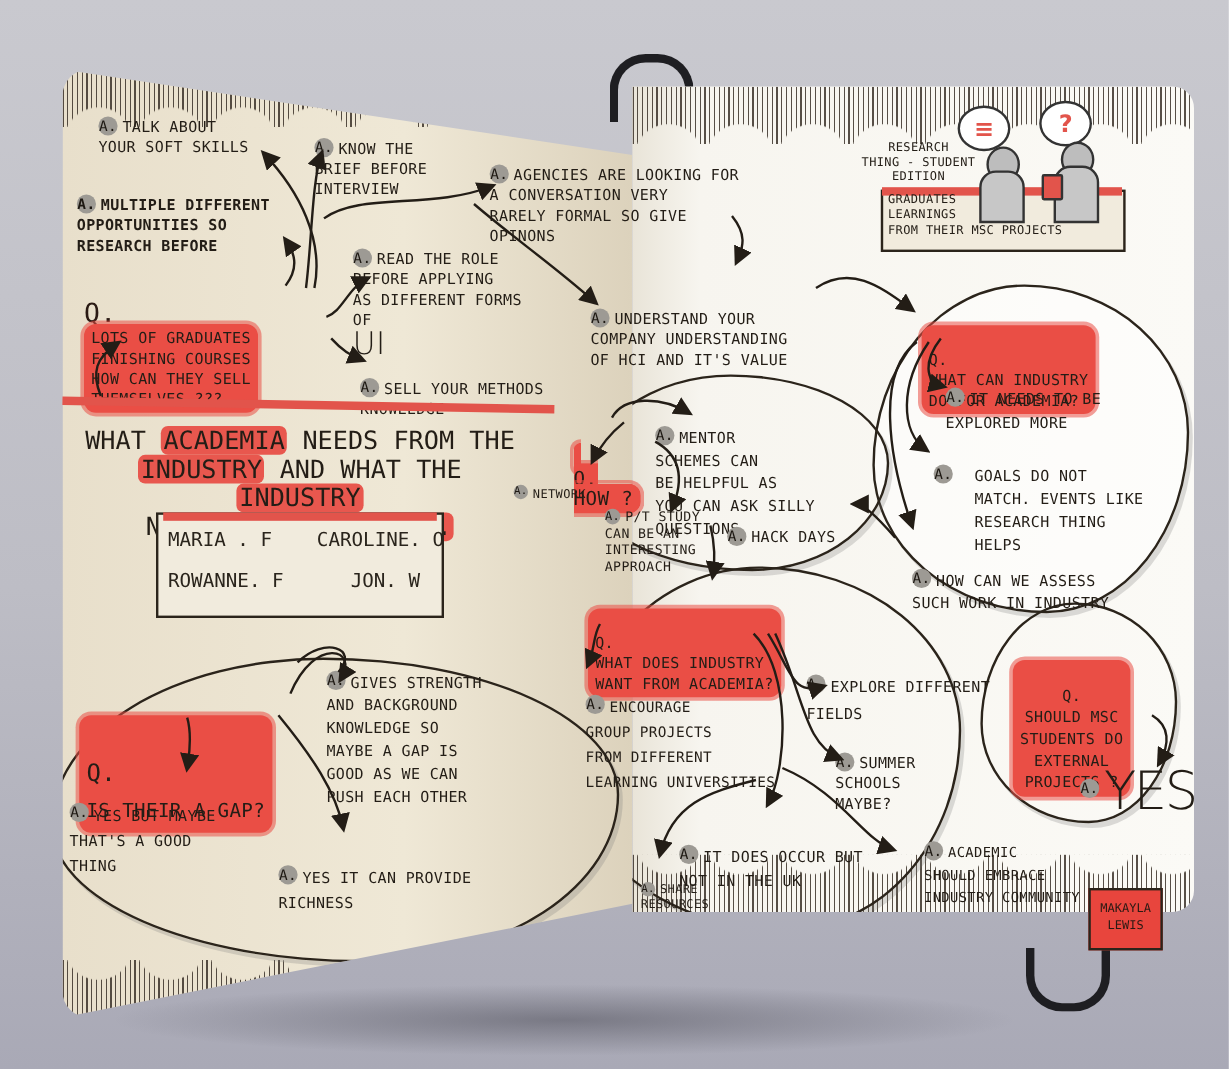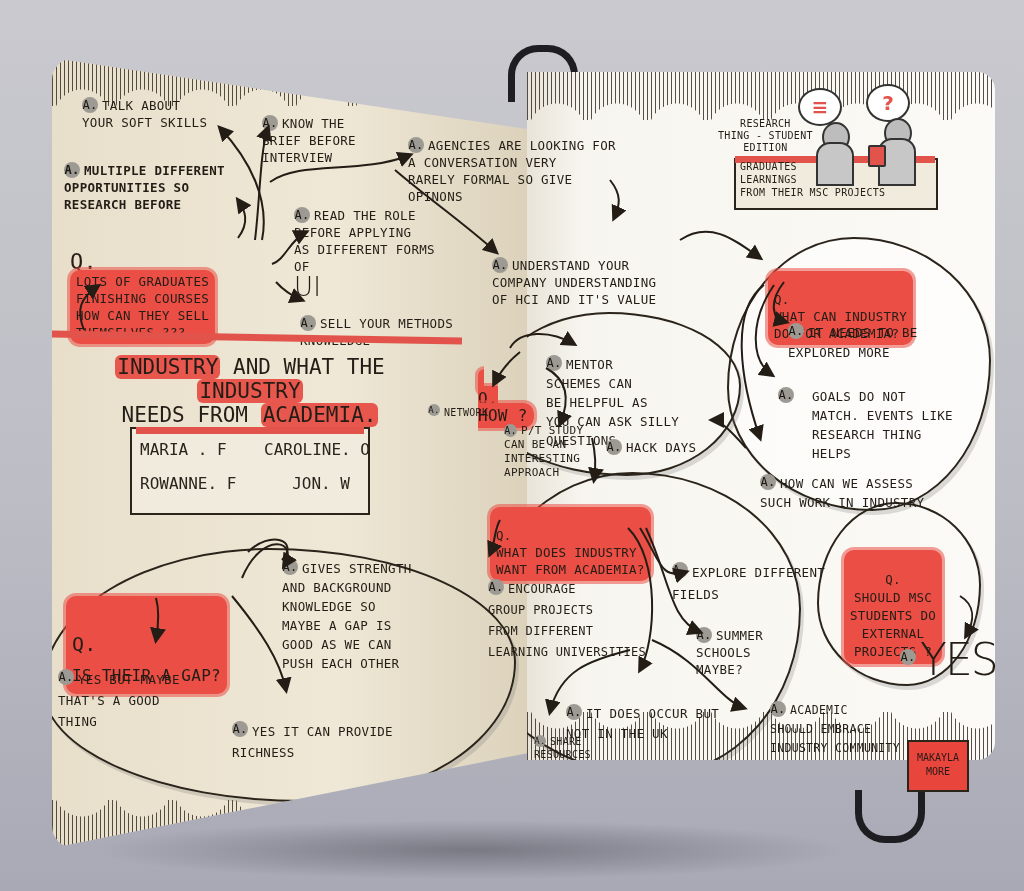--- a/index.html
+++ b/index.html
@@ -149,20 +149,25 @@
 </div>
 <div class="note" style="left:492px; top:240px;">
   <span class="a-dot">A.</span><span>UNDERSTAND YOUR
 COMPANY UNDERSTANDING
 OF HCI AND IT'S VALUE</span>
 </div>
 
 <div class="banner-stripe" style="left:52px; top:334px; width:410px; transform:rotate(1deg);"></div>
 <div class="title-text" style="left:60px; top:355px; width:380px;">
   <div>
+    <span>WHAT</span>
+    <span class="hlw">ACADEMIA</span>
+    <span>NEEDS FROM THE</span>
+  </div>
+  <div>
     <span class="hlw">INDUSTRY</span>
     <span>AND WHAT THE</span>
     <span class="hlw">INDUSTRY</span>
   </div>
   <div>
     <span>NEEDS FROM</span>
     <span class="hlw">ACADEMIA.</span>
   </div>
 </div>
 
@@ -179,21 +184,21 @@
     <span style="margin-right:20px;">JON. W</span>
   </div>
 </div>
 
 <div class="note" style="left:66px; top:566px; font-size:16px; line-height:30px;">
   <span class="hl" style="display:inline-block;">
     <span style="font-size:20px;">Q.</span>
     <span>IS THEIR A GAP?</span>
   </span>
 </div>
-<div class="note" style="left:282px; top:540px; line-height:19px;">
+<div class="note" style="left:272px; top:540px; line-height:19px;">
   <span class="a-dot">A.</span><span>GIVES STRENGTH
 AND BACKGROUND
 KNOWLEDGE SO
 MAYBE A GAP IS
 GOOD AS WE CAN
 PUSH EACH OTHER</span>
 </div>
 <div class="note" style="left:58px; top:648px; line-height:21px;">
   <span class="a-dot">A.</span><span>YES BUT MAYBE
 THAT'S A GOOD
@@ -312,21 +317,21 @@
 STUDENTS DO
 EXTERNAL
 PROJECTS ?</span>
   </span>
 </div>
 <div class="note" style="left:884px; top:620px;margin-left:16px;">
   <span class="a-dot" style="margin-top:12px;">A.</span><span class="yes-big">YES</span>
 </div>
 
 <div class="signature" style="white-space:pre-line;">MAKAYLA
-MORE</div>
+LEWIS</div>
 
 <svg class="arrow" width="1024" height="891" style="left:0;top:0;">
   <defs>
     <marker id="ah" markerWidth="8" markerHeight="8" refX="6" refY="4" orient="auto">
       <path d="M0,0 L8,4 L0,8 z" fill="#231d16"></path>
     </marker>
   </defs>
   <g fill="none" stroke="#231d16" stroke-width="2">
     <path d="M262,240 C270,200 250,160 220,128" marker-end="url(#ah)"></path>
     <path d="M255,240 C260,200 260,150 268,128" marker-end="url(#ah)"></path>

